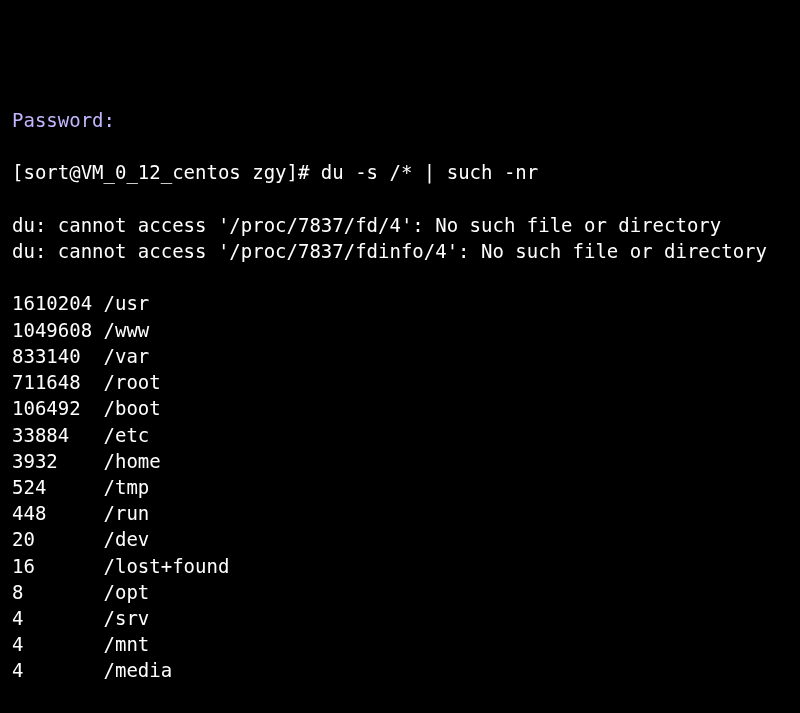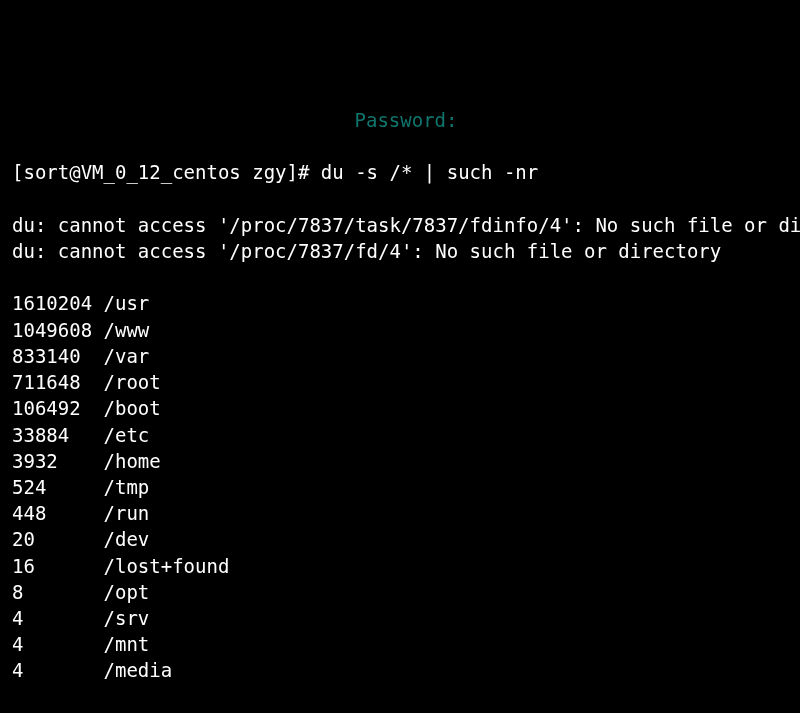--- a/index.html
+++ b/index.html
@@ -11,27 +11,27 @@
       font-size: 19px;
       line-height: 1.38;
       width: 800px;
       height: 713px;
       box-sizing: border-box;
       overflow: hidden;
       white-space: pre;
     }
     .line { display: block; white-space: pre; }
     .prompt { display: inline; white-space: pre; }
-    .prev-line { color: #0f766e; margin-top: -4px; text-align: center; }
+    .prev-line { color: #c4b5fd; margin-top: -4px; }
   </style>
 </head>
 <body>
 
 
 
 <span class="line prev-line">Password:</span>
 <span class="line"><span class="prompt">[sort@VM_0_12_centos zgy]# </span><span>du -s /* | such -nr</span></span>
-<div id="errors"><span class="line">du: cannot access '/proc/7837/task/7837/fdinfo/4': No such file or di</span><span class="line">du: cannot access '/proc/7837/fd/4': No such file or directory</span></div>
+<div id="errors"><span class="line">du: cannot access '/proc/7837/fd/4': No such file or directory</span><span class="line">du: cannot access '/proc/7837/fdinfo/4': No such file or directory</span></div>
 <div id="rows"><span class="line"><span>1610204 </span><span>/usr</span></span><span class="line"><span>1049608 </span><span>/www</span></span><span class="line"><span>833140  </span><span>/var</span></span><span class="line"><span>711648  </span><span>/root</span></span><span class="line"><span>106492  </span><span>/boot</span></span><span class="line"><span>33884   </span><span>/etc</span></span><span class="line"><span>3932    </span><span>/home</span></span><span class="line"><span>524     </span><span>/tmp</span></span><span class="line"><span>448     </span><span>/run</span></span><span class="line"><span>20      </span><span>/dev</span></span><span class="line"><span>16      </span><span>/lost+found</span></span><span class="line"><span>8       </span><span>/opt</span></span><span class="line"><span>4       </span><span>/srv</span></span><span class="line"><span>4       </span><span>/mnt</span></span><span class="line"><span>4       </span><span>/media</span></span></div>
 
 
 
 
 
 </body></html>

